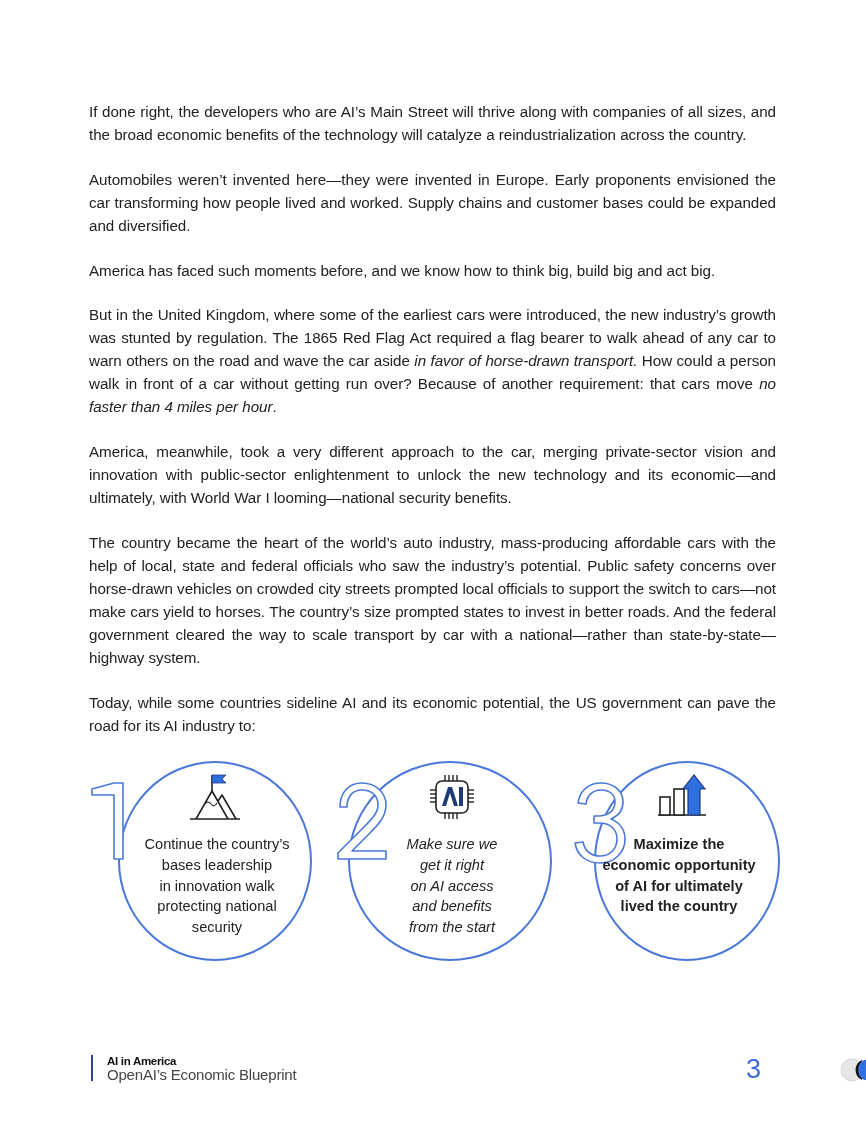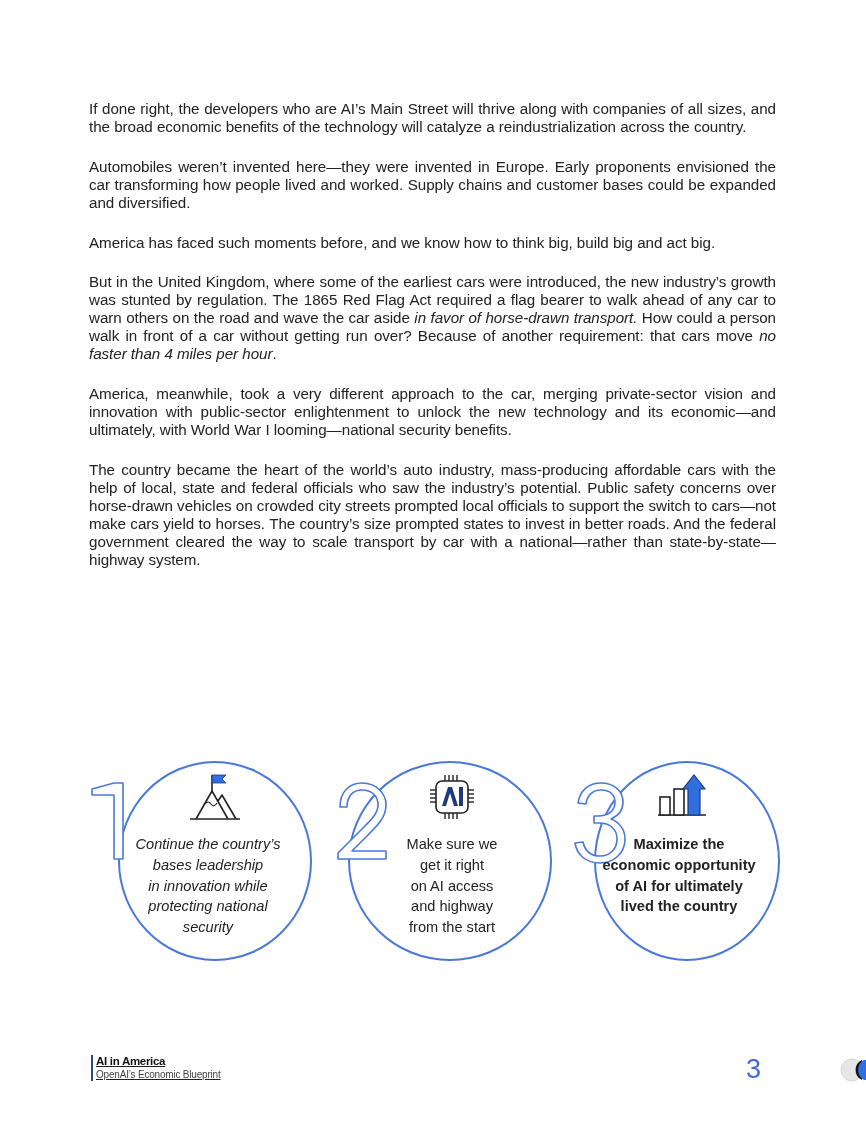--- a/index.html
+++ b/index.html
@@ -1,63 +1,64 @@
 <!DOCTYPE html>
 <html><head>
   <meta charset="utf-8">
   <style>
     html, body { margin: 0; padding: 0; background: #ffffff; }
     body { width: 866px; height: 1122px; position: relative; overflow: hidden; font-family: "Liberation Sans", sans-serif; color: #1f1f1f; }
     .body-text { position: absolute; left: 89px; width: 687px; top: 100px; }
-    .para { font-size: 15.2px; line-height: 18px; text-align: justify; margin: 0 0 21.8px 0; color: #222; letter-spacing: -0.05px; }
+    .para { font-size: 15.2px; line-height: 23px; text-align: justify; margin: 0 0 21.8px 0; color: #222; letter-spacing: -0.05px; }
     .para em { }
     .pillars { position: absolute; left: 0; top: 755px; width: 866px; height: 215px; }
     .pillar { position: absolute; top: 0; width: 240px; height: 215px; }
     .pillar .circle { position: absolute; border: 2px solid #4a78d8; border-radius: 50%; box-sizing: border-box; }
     .pillar .numeral { position: absolute; }
     .pillar .icon { position: absolute; }
     .pillar .caption { position: absolute; text-align: center; font-size: 14.6px; line-height: 20.8px; color: #222; }
-    .footer-brand { position: absolute; left: 91px; top: 1055px; border-left: 2px solid #2b4a8a; padding-left: 3px; height: 26px; text-decoration: underline; }
+    .footer-brand { position: absolute; left: 91px; top: 1055px; border-left: 2px solid #2b4a8a; padding-left: 14px; height: 26px; }
     .footer-brand .title { font-size: 11.5px; font-weight: bold; color: #111; line-height: 13px; letter-spacing: -0.3px; }
-    .footer-brand .subtitle { font-size: 10px; color: #444; line-height: 13px; letter-spacing: -0.2px; }
+    .footer-brand .subtitle { font-size: 15px; color: #444; line-height: 13px; letter-spacing: -0.2px; }
     .page-number { position: absolute; left: 746px; top: 1054px; font-size: 27px; color: #3f6ad8; font-weight: normal; }
     .toggle-widget { position: absolute; left: 840px; top: 1058px; width: 26px; height: 24px; }
   </style>
 </head>
 <body>
 
 <div class="body-text">
   <p class="para">If done right, the developers who are AI’s Main Street will thrive along with companies of all sizes, and the broad economic benefits of the technology will catalyze a reindustrialization across the country.</p>
   <p class="para">Automobiles weren’t invented here—they were invented in Europe. Early proponents envisioned the car transforming how people lived and worked. Supply chains and customer bases could be expanded and diversified.</p>
   <p class="para">America has faced such moments before, and we know how to think big, build big and act big.</p>
   <p class="para"><span>But in the United Kingdom, where some of the earliest cars were introduced, the new industry’s growth was stunted by regulation. The 1865 Red Flag Act required a flag bearer to walk ahead of any car to warn others on the road and wave the car aside </span><em>in favor of horse-drawn transport.</em><span> How could a person walk in front of a car without getting run over? Because of another requirement: that cars move </span><em>no faster than 4 miles per hour</em><span>.</span></p>
   <p class="para">America, meanwhile, took a very different approach to the car, merging private-sector vision and innovation with public-sector enlightenment to unlock the new technology and its economic—and ultimately, with World War I looming—national security benefits.</p>
   <p class="para">The country became the heart of the world’s auto industry, mass-producing affordable cars with the help of local, state and federal officials who saw the industry’s potential. Public safety concerns over horse-drawn vehicles on crowded city streets prompted local officials to support the switch to cars—not make cars yield to horses. The country’s size prompted states to invest in better roads. And the federal government cleared the way to scale transport by car with a national—rather than state-by-state—highway system.</p>
+  <p class="para">Today, while some countries sideline AI and its economic potential, the US government can pave the road for its AI industry to:</p>
 </div>
 
 <div class="pillars">
 
   <div class="pillar" style="left:88px;">
     <div class="circle" style="left:30px; top:6px; width:194px; height:200px;"></div>
     <svg class="numeral" style="left:0; top:26px;" width="40" height="80" viewBox="0 0 40 80">
       <path d="M4 8 L26 2 L35 2 L35 78 L26 78 L26 14 L4 14 Z" fill="#ffffff" stroke="#4a78d8" stroke-width="1.6" stroke-linejoin="round"></path>
     </svg>
 
     <svg class="icon" style="left:100px; top:18px;" width="54" height="50" viewBox="0 0 54 50">
       <line x1="2" y1="46" x2="52" y2="46" stroke="#222" stroke-width="1.6"></line>
       <path d="M8 46 L24 18 L40 46" fill="none" stroke="#222" stroke-width="1.6" stroke-linejoin="round"></path>
       <path d="M30 28 L34 22 L48 46" fill="none" stroke="#222" stroke-width="1.6" stroke-linejoin="round"></path>
       <path d="M17 31 Q20 27 23 31 Q26 35 29 30" fill="none" stroke="#222" stroke-width="1.2"></path>
       <line x1="24" y1="18" x2="24" y2="2" stroke="#222" stroke-width="1.6"></line>
       <path d="M24 2 L38 2 L34 6 L38 10 L24 10 Z" fill="#2f6fe0" stroke="#1f3a7a" stroke-width="0.8"></path>
     </svg>
-    <div class="caption" style="left:40px; width:160px; top:79px;font-style:italic;">
+    <div class="caption" style="left:49px; width:160px; top:79px;">
       <div>Continue the country’s</div>
       <div>bases leadership</div>
-      <div>in innovation while</div>
+      <div>in innovation walk</div>
       <div>protecting national</div>
       <div>security</div>
     </div>
   </div>
 
   <div class="pillar" style="left:332px;">
     <div class="circle" style="left:16px; top:6px; width:204px; height:200px;"></div>
     <svg class="numeral" style="left:2px; top:26px;" width="56" height="84" viewBox="0 0 56 84">
       <path d="M6 26 C6 10 16 2 28 2 C42 2 52 12 52 24 C52 36 44 44 34 54 L18 70 L52 70 L52 78 L4 78 L4 72 L28 48 C38 38 44 32 44 24 C44 14 37 9 28 9 C19 9 13 15 13 26 Z" fill="#ffffff" stroke="#4a78d8" stroke-width="1.6" stroke-linejoin="round"></path>
     </svg>
@@ -79,25 +80,25 @@
         <line x1="40" y1="17" x2="46" y2="17"></line>
           <line x1="40" y1="21" x2="46" y2="21"></line>
           <line x1="40" y1="25" x2="46" y2="25"></line>
           <line x1="40" y1="29" x2="46" y2="29"></line>
       </g>
       <rect x="8" y="8" width="32" height="32" rx="6" fill="#ffffff" stroke="#222" stroke-width="1.6"></rect>
       <path d="M14 33 L20 14 L24 14 L30 33 L26 33 L22 20 L18 33 Z" fill="#1f3a7a"></path>
       <rect x="31" y="14" width="4" height="19" fill="#1f3a7a"></rect>
     </svg>
 
-    <div class="caption" style="left:50px; width:140px; top:79px;">
+    <div class="caption" style="left:50px; width:140px; top:79px;font-style:italic;">
       <div>Make sure we</div>
       <div>get it right</div>
       <div>on AI access</div>
-      <div>and highway</div>
+      <div>and benefits</div>
       <div>from the start</div>
     </div>
   </div>
 
   <div class="pillar" style="left:570px;">
     <div class="circle" style="left:24px; top:6px; width:186px; height:200px;"></div>
     <svg class="numeral" style="left:2px; top:26px;" width="56" height="84" viewBox="0 0 56 84">
       <path d="M6 22 C8 9 17 2 29 2 C42 2 51 10 51 21 C51 29 46 35 39 38 C47 41 53 48 53 58 C53 72 42 82 28 82 C14 82 5 74 3 62 L11 61 C13 70 19 75 28 75 C38 75 45 68 45 58 C45 48 38 42 27 42 L22 42 L22 35 L26 35 C36 35 43 30 43 21 C43 13 37 9 29 9 C21 9 15 14 14 23 Z" fill="#ffffff" stroke="#4a78d8" stroke-width="1.6" stroke-linejoin="round"></path>
     </svg>
 

